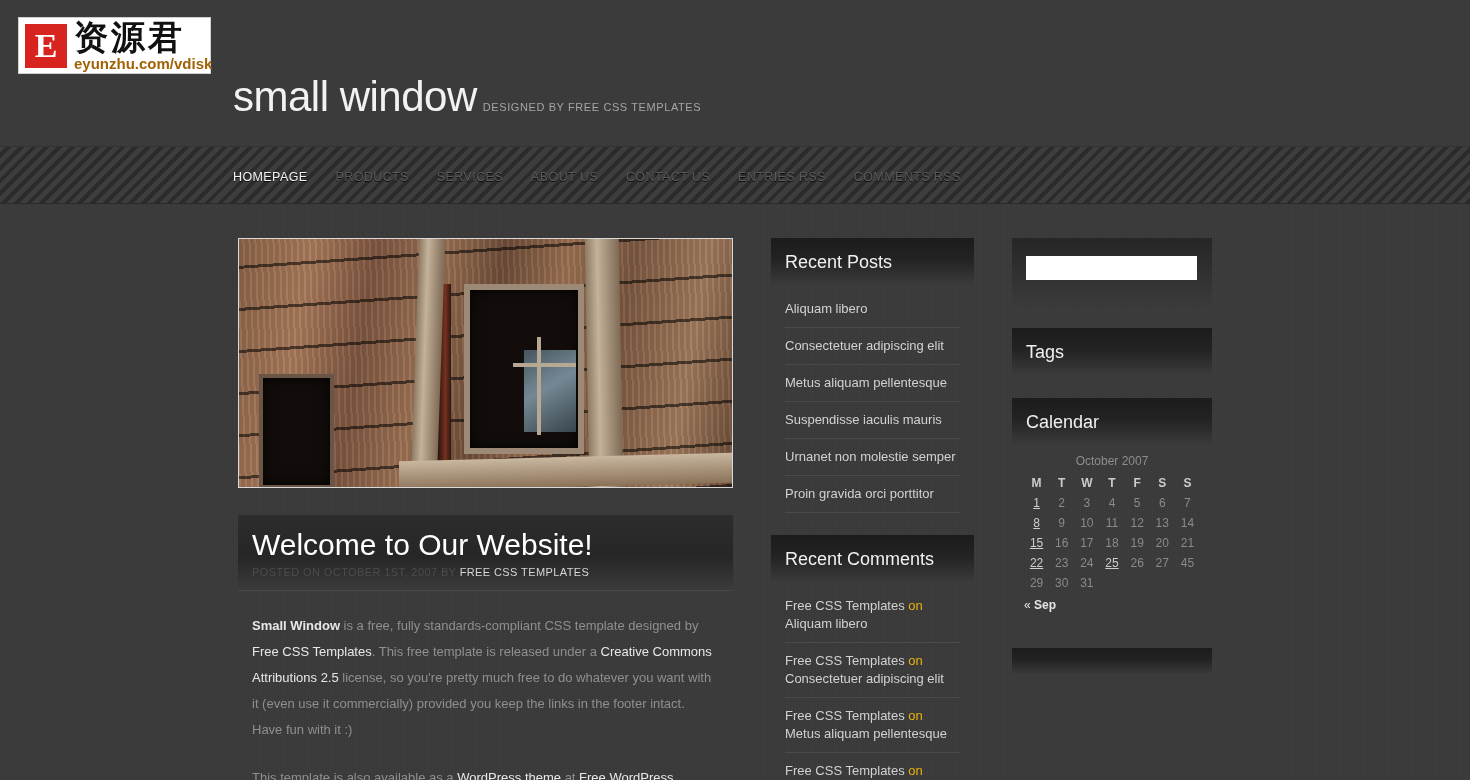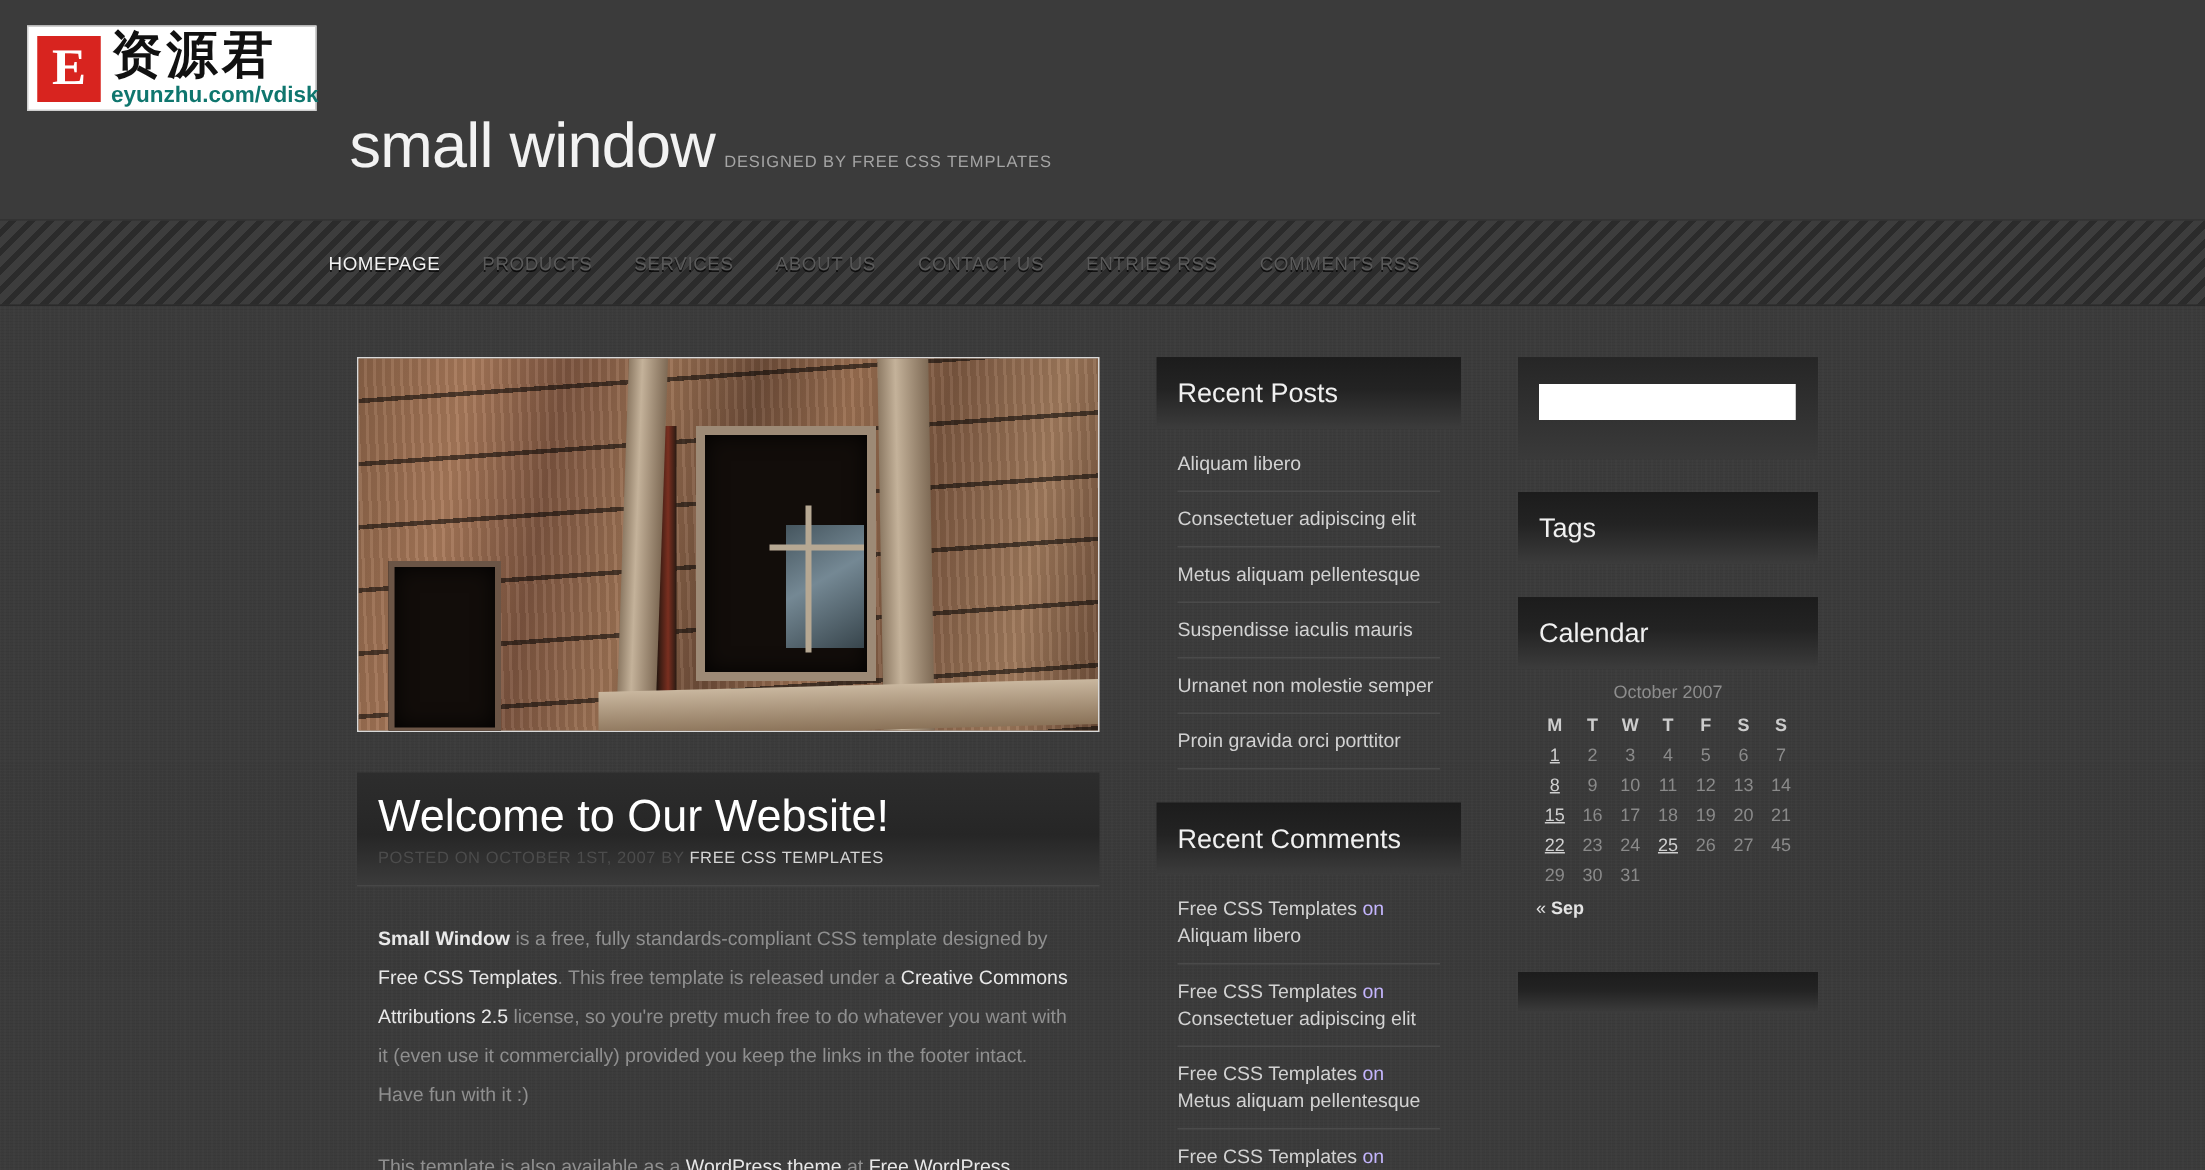--- a/index.html
+++ b/index.html
@@ -59,21 +59,21 @@
     font-size: 34px;
     font-weight: bold;
     color: #111;
     letter-spacing: 3px;
     display: block;
   }
   .logo-url {
     font-family: "Liberation Sans", sans-serif;
     font-size: 15px;
     font-weight: bold;
-    color: #0f766e;
+    color: #a16207;
     display: block;
     margin-top: 2px;
   }
 
   
   .header {
     height: 146px;
     position: relative;
     background: #3b3b3b;
   }
@@ -109,21 +109,21 @@
       #3d3d3d 4px, #3d3d3d 9px
     );
     position: relative;
     border-top: 1px solid #333;
     border-bottom: 1px solid #2a2a2a;
   }
   .nav-list {
     list-style: none;
     margin: 0; padding: 0;
     position: absolute;
-    left: 219px; top: 0;
+    left: 233px; top: 0;
     height: 58px;
     display: flex; align-items: center;
   }
   .nav-list li { margin-right: 28px; }
   .nav-list a {
     color: #5a5a5a;
     text-decoration: none;
     font-size: 12.5px;
     letter-spacing: 0.4px;
     text-transform: uppercase;
@@ -251,21 +251,21 @@
 
   .widget-list { list-style: none; margin: 0; padding: 0; }
   .widget-list li {
     padding: 9px 0 9px 0;
     border-bottom: 1px solid #4a4a4a;
     font-size: 13px;
     line-height: 18px;
   }
   .widget-list li:first-child { padding-top: 3px; }
   .widget-list a { color: #d2d2d2; text-decoration: none; }
-  .widget-list .muted { color: #c4b5fd; text-align: right; }
+  .widget-list .muted { color: #eab308; text-align: right; }
 
   
   .search-widget {
     padding: 18px 14px 26px 14px;
     background: linear-gradient(180deg, #262626 0%, #2e2e2e 40%, #3a3a3a 100%);
   }
   .search-input {
     width: 171px; height: 24px;
     background: #ffffff;
     border: 1px solid #ffffff;

